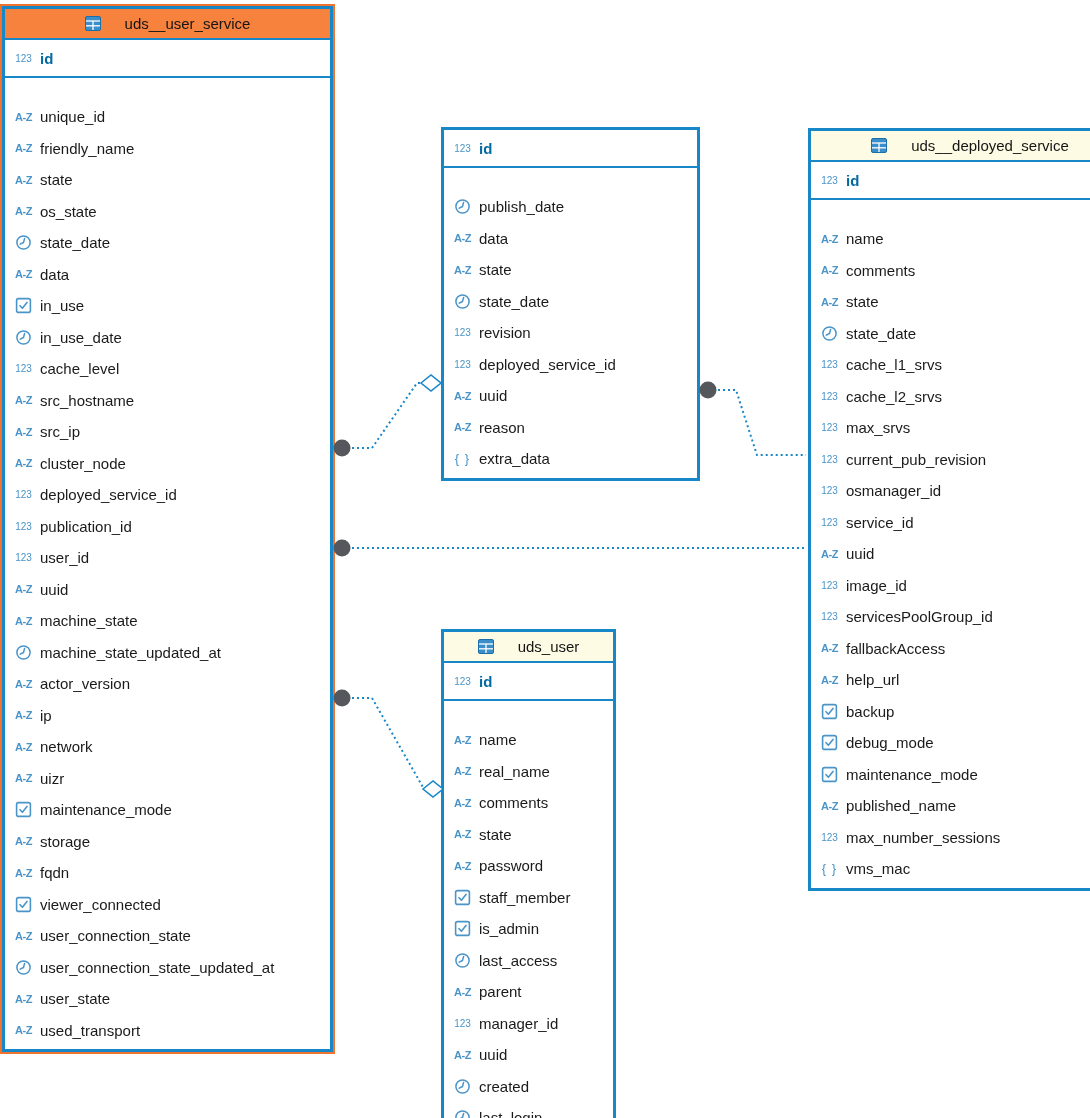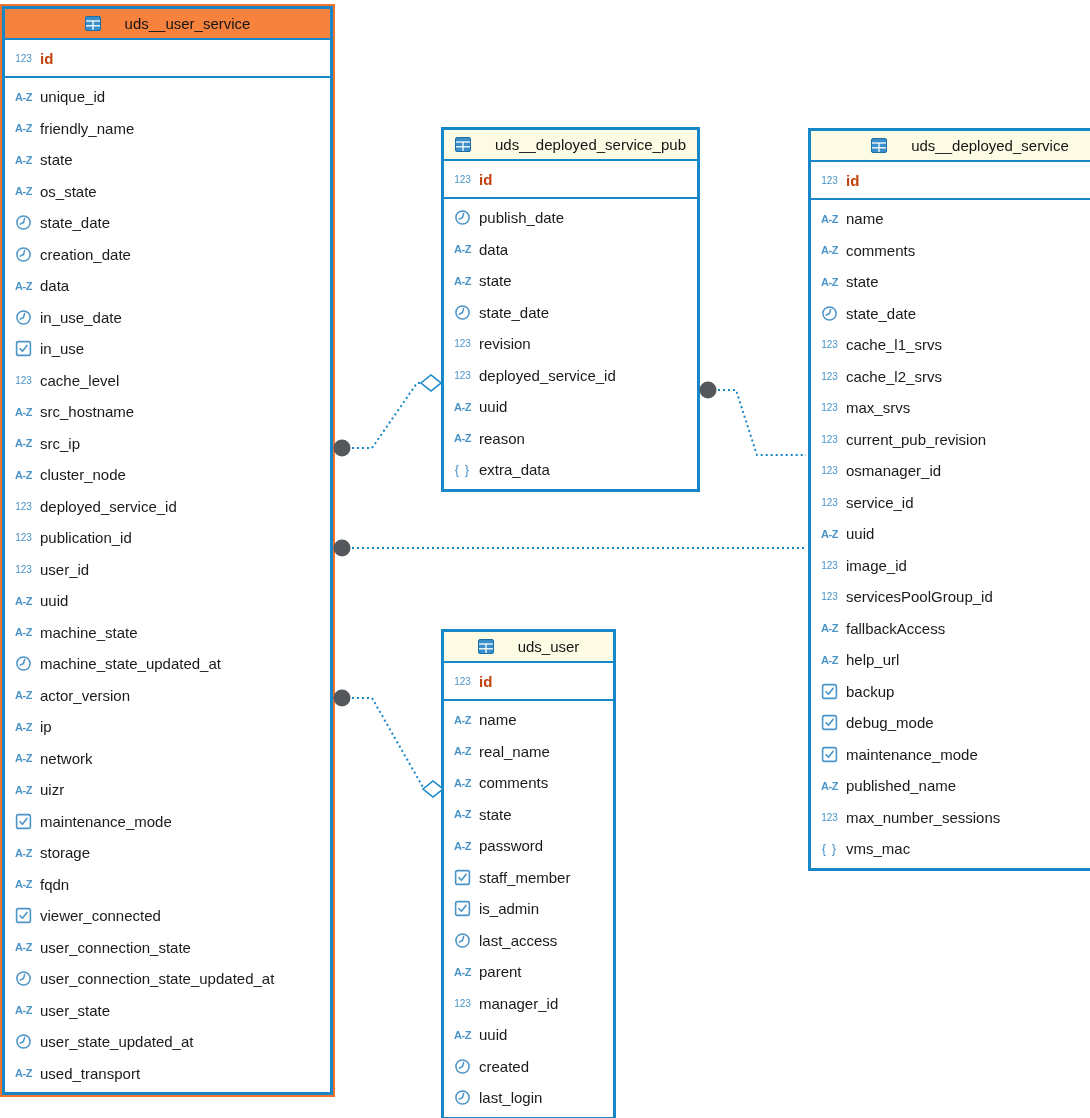--- a/index.html
+++ b/index.html
@@ -6,24 +6,24 @@
   #canvas{position:relative;width:1090px;height:1118px;background:#ffffff;overflow:hidden;}
 
   .tbl{position:absolute;background:#fff;border:3px solid #1787c8;box-sizing:border-box;z-index:1;}
   .tbl.sel{outline:2px solid #f0742e;}
 
   .hdr{height:29px;display:flex;align-items:center;justify-content:center;gap:24px;
        border-bottom:2px solid #1787c8;font-size:15px;color:#151515;}
   .hdr svg{display:block;}
 
   .idrow{height:36px;border-bottom:2px solid #1787c8;display:flex;align-items:center;padding-left:5px;}
-  .cols{padding:3px 0;}
+  .cols{padding:3px 0;margin-top:20px;}
   .row{height:31.5px;display:flex;align-items:center;padding-left:5px;
        font-size:15px;color:#1a1a1a;white-space:nowrap;}
-  .idrow .lbl{font-weight:700;font-size:15px;color:#c2410c;}
+  .idrow .lbl{font-weight:700;font-size:15px;color:#0369a1;}
   .lbl{margin-left:3px;}
 
   .ic{width:27px;flex:0 0 27px;display:flex;align-items:center;justify-content:center;
       color:#4a94c8;user-select:none;}
   .ic-num{font-size:10px;letter-spacing:0;}
   .ic-az{font-size:11px;font-weight:700;letter-spacing:-0.4px;}
   .ic-json{font-size:13px;font-weight:400;letter-spacing:1px;}
 
   #wires{position:absolute;left:0;top:0;z-index:5;pointer-events:none;}
   .wire{fill:none;stroke:#1787c8;stroke-width:2;stroke-dasharray:2 3;}
@@ -80,51 +80,42 @@
         <div class="row">
           <span class="ic">
             <svg width="17" height="17" viewBox="0 0 17 17">
               <circle cx="8.5" cy="8.5" r="6.6" fill="none" stroke="#4a94c8" stroke-width="1.5"></circle>
               <path d="M8.5 8.5 L9.6 4.4 M8.5 8.5 L5.2 10.1" stroke="#4a94c8" stroke-width="1.5" fill="none" stroke-linecap="round"></path>
             </svg>
           </span>
           <span class="lbl">state_date</span>
         </div>
         <div class="row">
-          <span class="ic">
-            <svg width="17" height="17" viewBox="0 0 17 17">
-              <circle cx="8.5" cy="8.5" r="6.6" fill="none" stroke="#4a94c8" stroke-width="1.5"></circle>
-              <path d="M8.5 8.5 L9.6 4.4 M8.5 8.5 L5.2 10.1" stroke="#4a94c8" stroke-width="1.5" fill="none" stroke-linecap="round"></path>
-            </svg>
-          </span>
-          <span class="lbl">creation_date</span>
-        </div>
-        <div class="row">
           <span class="ic ic-az">A-Z</span>
           <span class="lbl">data</span>
         </div>
         <div class="row">
           <span class="ic">
             <svg width="17" height="17" viewBox="0 0 17 17">
+              <rect x="1.6" y="1.6" width="13.8" height="13.8" rx="2" fill="none" stroke="#4a94c8" stroke-width="1.6"></rect>
+              <path d="M5 8.7 L7.4 11.2 L12 5.4" fill="none" stroke="#4a94c8" stroke-width="1.6" stroke-linecap="round" stroke-linejoin="round"></path>
+            </svg>
+          </span>
+          <span class="lbl">in_use</span>
+        </div>
+        <div class="row">
+          <span class="ic">
+            <svg width="17" height="17" viewBox="0 0 17 17">
               <circle cx="8.5" cy="8.5" r="6.6" fill="none" stroke="#4a94c8" stroke-width="1.5"></circle>
               <path d="M8.5 8.5 L9.6 4.4 M8.5 8.5 L5.2 10.1" stroke="#4a94c8" stroke-width="1.5" fill="none" stroke-linecap="round"></path>
             </svg>
           </span>
           <span class="lbl">in_use_date</span>
         </div>
         <div class="row">
-          <span class="ic">
-            <svg width="17" height="17" viewBox="0 0 17 17">
-              <rect x="1.6" y="1.6" width="13.8" height="13.8" rx="2" fill="none" stroke="#4a94c8" stroke-width="1.6"></rect>
-              <path d="M5 8.7 L7.4 11.2 L12 5.4" fill="none" stroke="#4a94c8" stroke-width="1.6" stroke-linecap="round" stroke-linejoin="round"></path>
-            </svg>
-          </span>
-          <span class="lbl">in_use</span>
-        </div>
-        <div class="row">
           <span class="ic ic-num">123</span>
           <span class="lbl">cache_level</span>
         </div>
         <div class="row">
           <span class="ic ic-az">A-Z</span>
           <span class="lbl">src_hostname</span>
         </div>
         <div class="row">
           <span class="ic ic-az">A-Z</span>
           <span class="lbl">src_ip</span>
@@ -213,46 +204,28 @@
             <svg width="17" height="17" viewBox="0 0 17 17">
               <circle cx="8.5" cy="8.5" r="6.6" fill="none" stroke="#4a94c8" stroke-width="1.5"></circle>
               <path d="M8.5 8.5 L9.6 4.4 M8.5 8.5 L5.2 10.1" stroke="#4a94c8" stroke-width="1.5" fill="none" stroke-linecap="round"></path>
             </svg>
           </span>
           <span class="lbl">user_connection_state_updated_at</span>
         </div>
         <div class="row">
           <span class="ic ic-az">A-Z</span>
           <span class="lbl">user_state</span>
-        </div>
-        <div class="row">
-          <span class="ic">
-            <svg width="17" height="17" viewBox="0 0 17 17">
-              <circle cx="8.5" cy="8.5" r="6.6" fill="none" stroke="#4a94c8" stroke-width="1.5"></circle>
-              <path d="M8.5 8.5 L9.6 4.4 M8.5 8.5 L5.2 10.1" stroke="#4a94c8" stroke-width="1.5" fill="none" stroke-linecap="round"></path>
-            </svg>
-          </span>
-          <span class="lbl">user_state_updated_at</span>
         </div>
         <div class="row">
           <span class="ic ic-az">A-Z</span>
           <span class="lbl">used_transport</span>
         </div>
       </div>
     </div>
     <div class="tbl" style="left: 441px; top: 127px; width: 259px;">
-      <div class="hdr" style="background: rgb(253, 251, 228);">
-        <svg width="16" height="15" viewBox="0 0 16 15">
-          <rect x="0.5" y="0.5" width="15" height="14" rx="1.5" fill="#3a8fca" stroke="#1a6fa8"></rect>
-          <line x1="1" y1="5" x2="15" y2="5" stroke="#fff" stroke-width="1.3"></line>
-          <line x1="1" y1="9.8" x2="15" y2="9.8" stroke="#fff" stroke-width="1.3"></line>
-          <line x1="8" y1="5" x2="8" y2="14" stroke="#fff" stroke-width="1.3"></line>
-        </svg>
-        <span>uds__deployed_service_pub</span>
-      </div>
       <div class="idrow">
         <span class="ic ic-num">123</span>
         <span class="lbl">id</span>
       </div>
       <div class="cols">
         <div class="row">
           <span class="ic">
             <svg width="17" height="17" viewBox="0 0 17 17">
               <circle cx="8.5" cy="8.5" r="6.6" fill="none" stroke="#4a94c8" stroke-width="1.5"></circle>
               <path d="M8.5 8.5 L9.6 4.4 M8.5 8.5 L5.2 10.1" stroke="#4a94c8" stroke-width="1.5" fill="none" stroke-linecap="round"></path>

